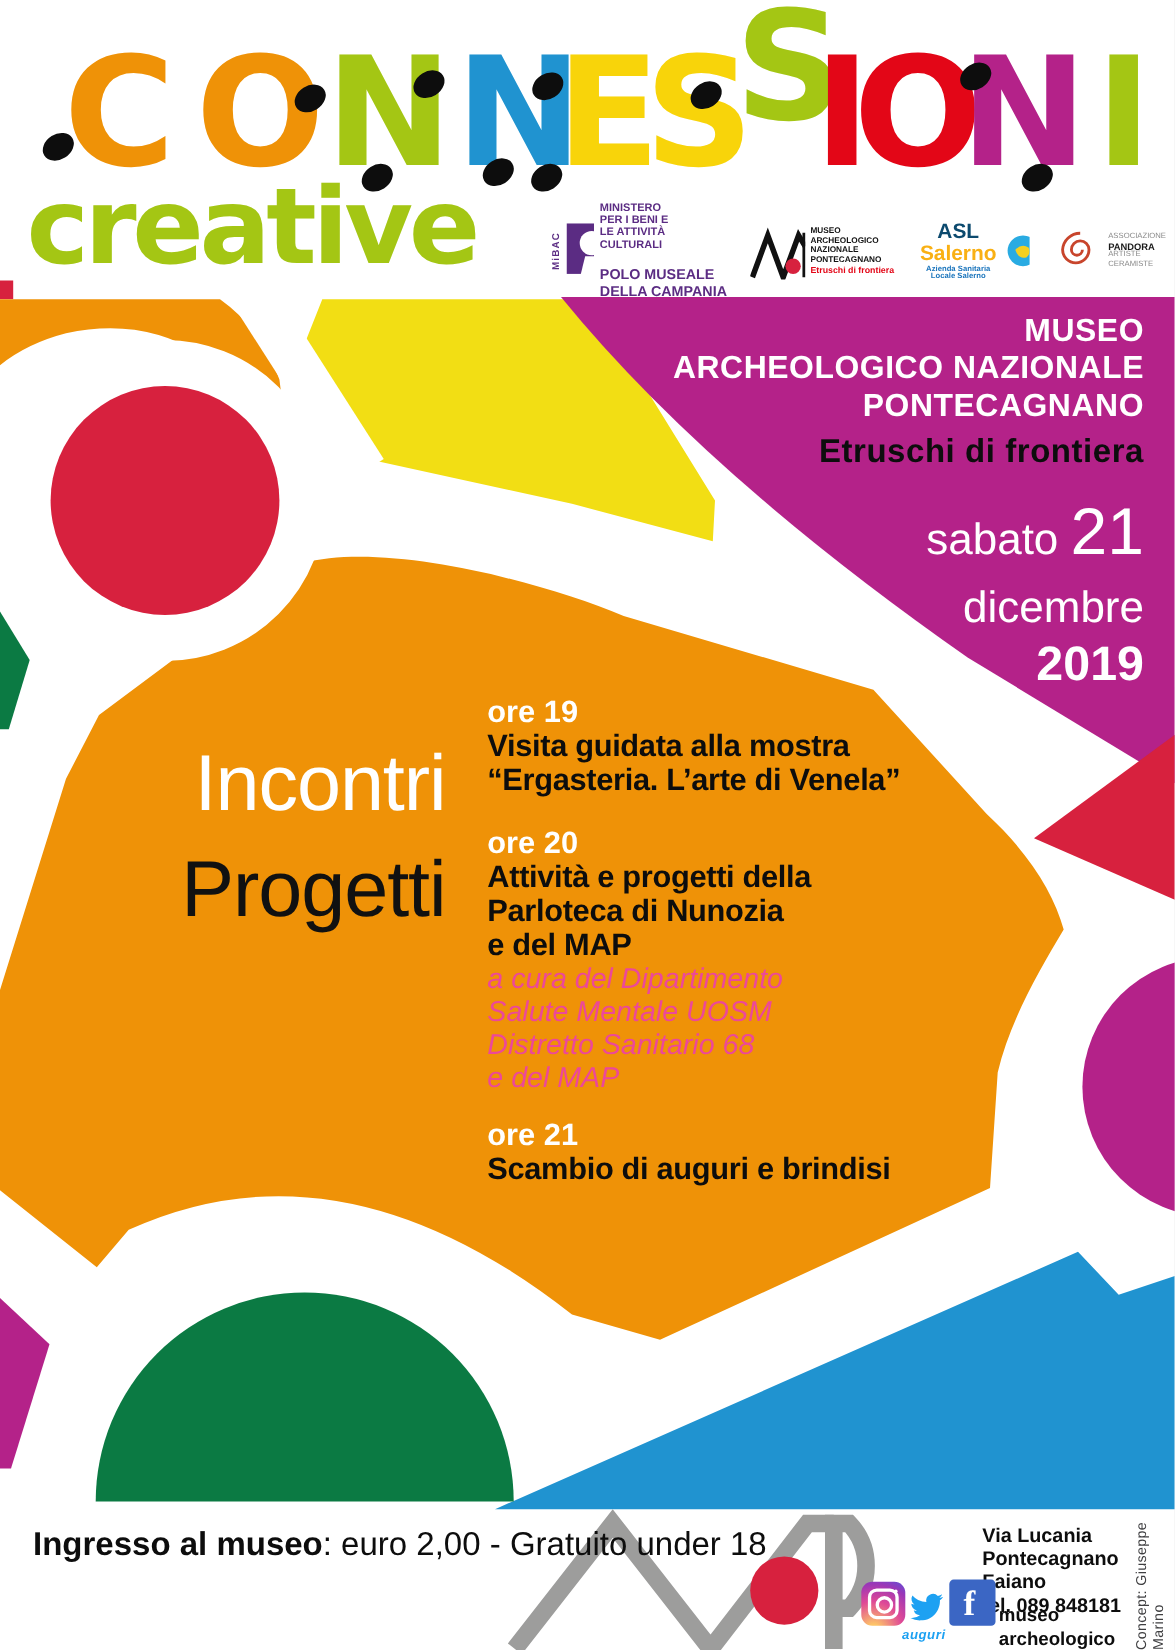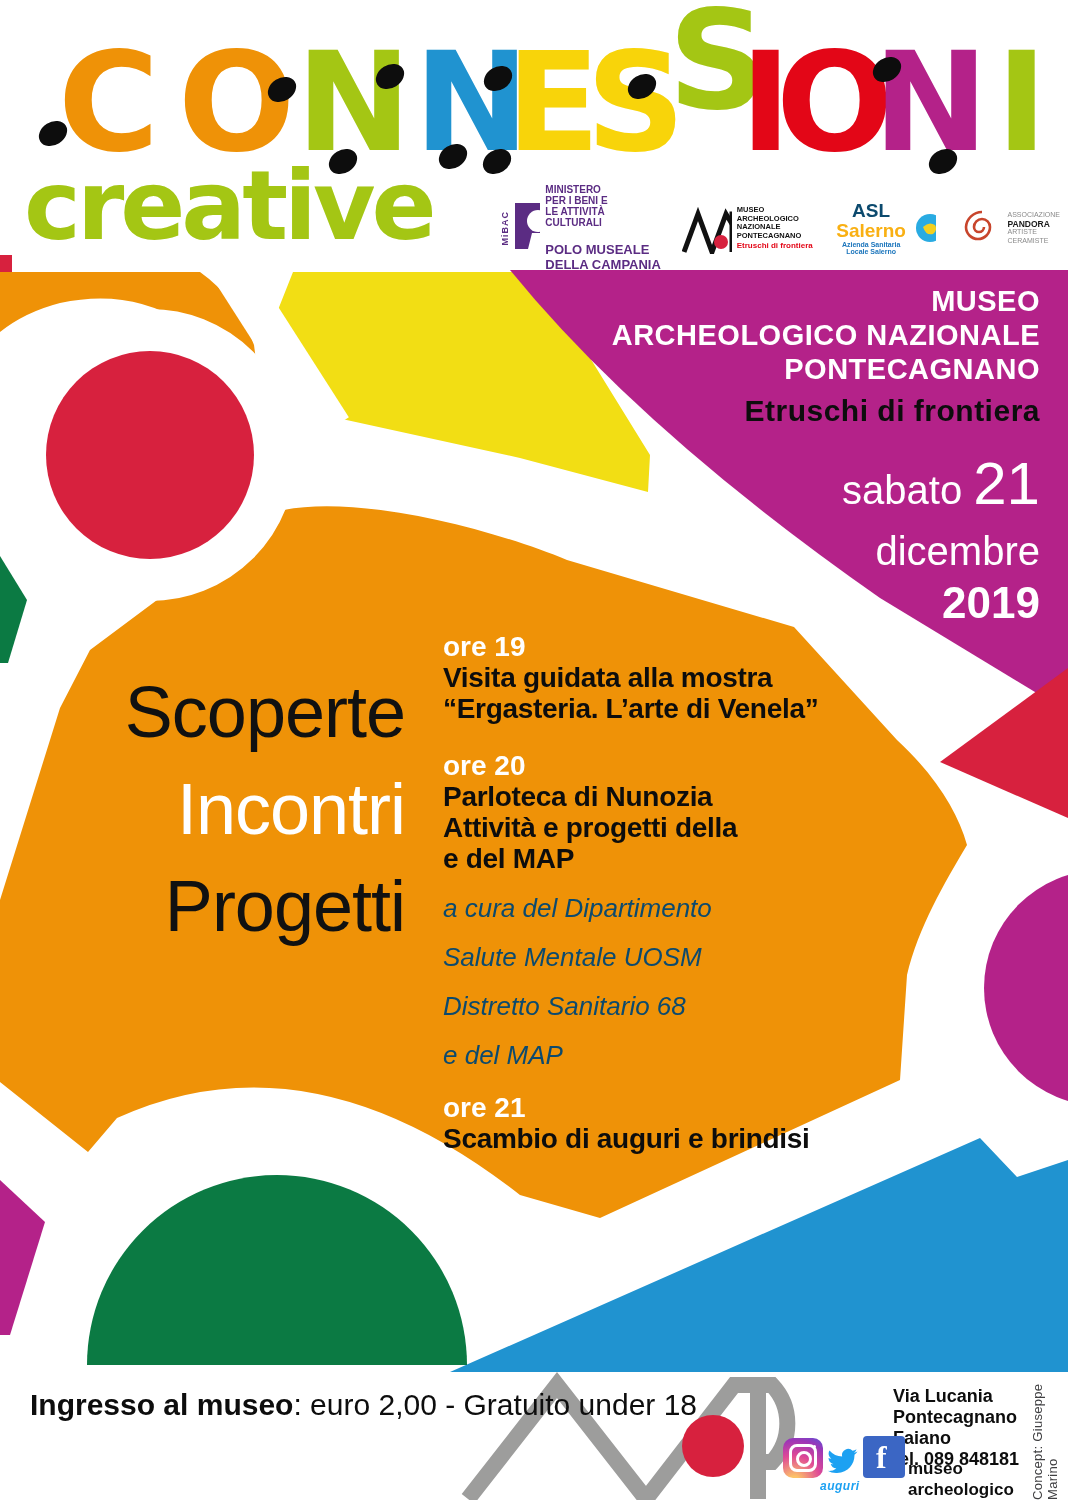--- a/index.html
+++ b/index.html
@@ -44,21 +44,21 @@
 
   
   .keywords{position:absolute;left:40px;top:664px;width:365px;text-align:right;
             font-size:72px;line-height:97px;font-weight:400;letter-spacing:-1px;}
   .k-dark{color:#111;} .k-light{color:#fff;}
 
   
   .schedule{position:absolute;left:443px;top:631px;width:480px;}
   .s-time{color:#fff;font-weight:700;font-size:28px;line-height:31px;}
   .s-line{color:#0d0d0d;font-weight:700;font-size:28px;line-height:31px;letter-spacing:-.3px;}
-  .s-note{color:#0c4a6e;font-style:italic;font-weight:500;font-size:26px;line-height:30px;margin-top:19px;}
+  .s-note{color:#ec4899;font-style:italic;font-weight:500;font-size:26px;line-height:30px;}
   .s-gap{height:26px;}
   .s-gap2{height:22px;}
 
   
   .admission{position:absolute;left:30px;top:1388px;font-size:30px;color:#0d0d0d;}
   .admission b{font-weight:700;}
 
   
   .address{position:absolute;left:893px;top:1386px;font-size:18px;font-weight:700;
            line-height:21px;color:#0d0d0d;}
@@ -214,33 +214,32 @@
     <div class="m-line">PONTECAGNANO</div>
     <div class="m-exhibit">Etruschi di frontiera</div>
     <div class="m-date">
       <div><span class="m-day">sabato </span><span class="m-daynum">21</span></div>
       <div class="m-month">dicembre</div>
       <div class="m-year">2019</div>
     </div>
   </div>
 
   <div class="keywords">
-    <div class="k-dark">Scoperte</div>
     <div class="k-light">Incontri</div>
     <div class="k-dark">Progetti</div>
   </div>
 
   <div class="schedule">
     <div class="s-time">ore 19</div>
     <div class="s-line">Visita guidata alla mostra</div>
     <div class="s-line">“Ergasteria. L’arte di Venela”</div>
     <div class="s-gap"></div>
     <div class="s-time">ore 20</div>
+    <div class="s-line">Attività e progetti della</div>
     <div class="s-line">Parloteca di Nunozia</div>
-    <div class="s-line">Attività e progetti della</div>
     <div class="s-line">e del MAP</div>
     <div class="s-note">a cura del Dipartimento</div>
     <div class="s-note">Salute Mentale UOSM</div>
     <div class="s-note">Distretto Sanitario 68</div>
     <div class="s-note">e del MAP</div>
     <div class="s-gap2"></div>
     <div class="s-time">ore 21</div>
     <div class="s-line">Scambio di auguri e brindisi</div>
   </div>
 

